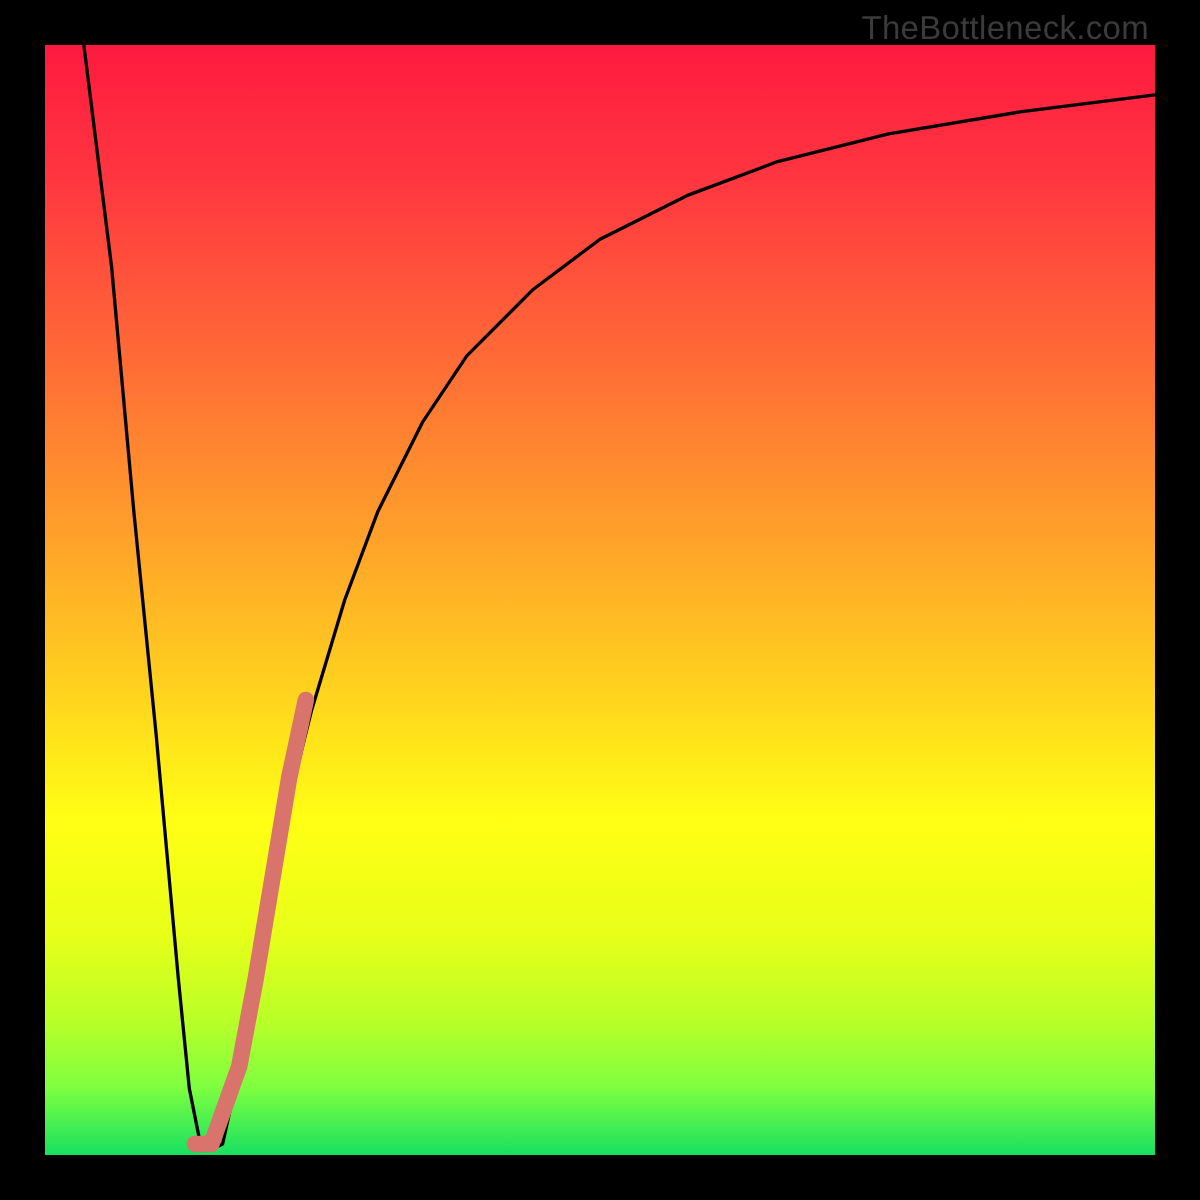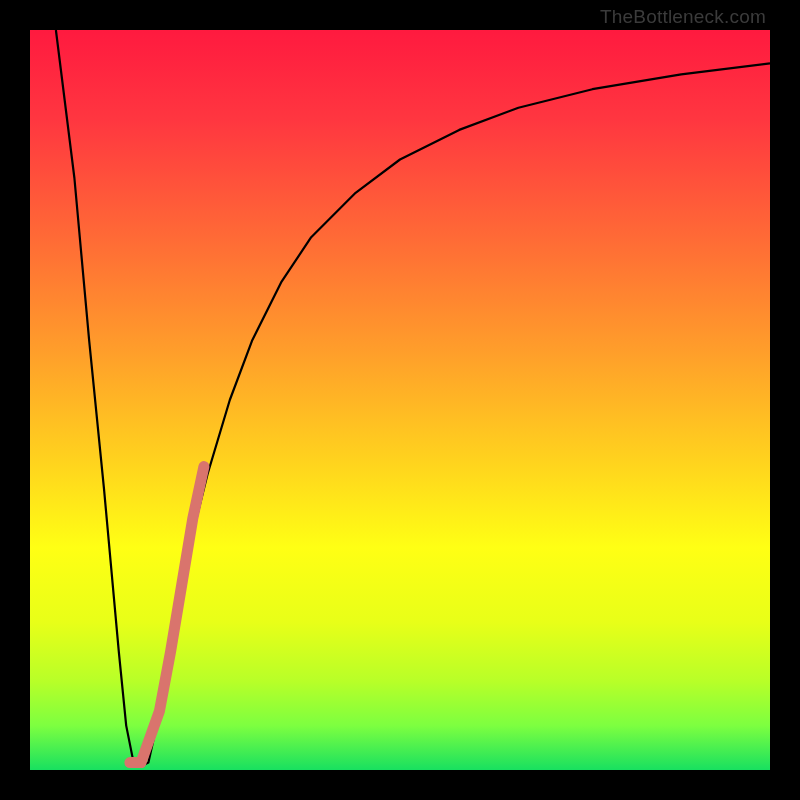--- a/index.html
+++ b/index.html
@@ -26,21 +26,21 @@
   }
   .gradient {
     position: absolute;
     inset: 0;
   }
   .watermark {
     position: absolute;
     top: 6px;
     right: 34px;
     color: #3b3b3b;
-    font-size: 19px;
+    font-size: 22px;
     font-weight: 500;
     letter-spacing: 0.2px;
     user-select: none;
   }
   svg.curve {
     position: absolute;
     inset: 0;
   }
 </style>
 </head>

